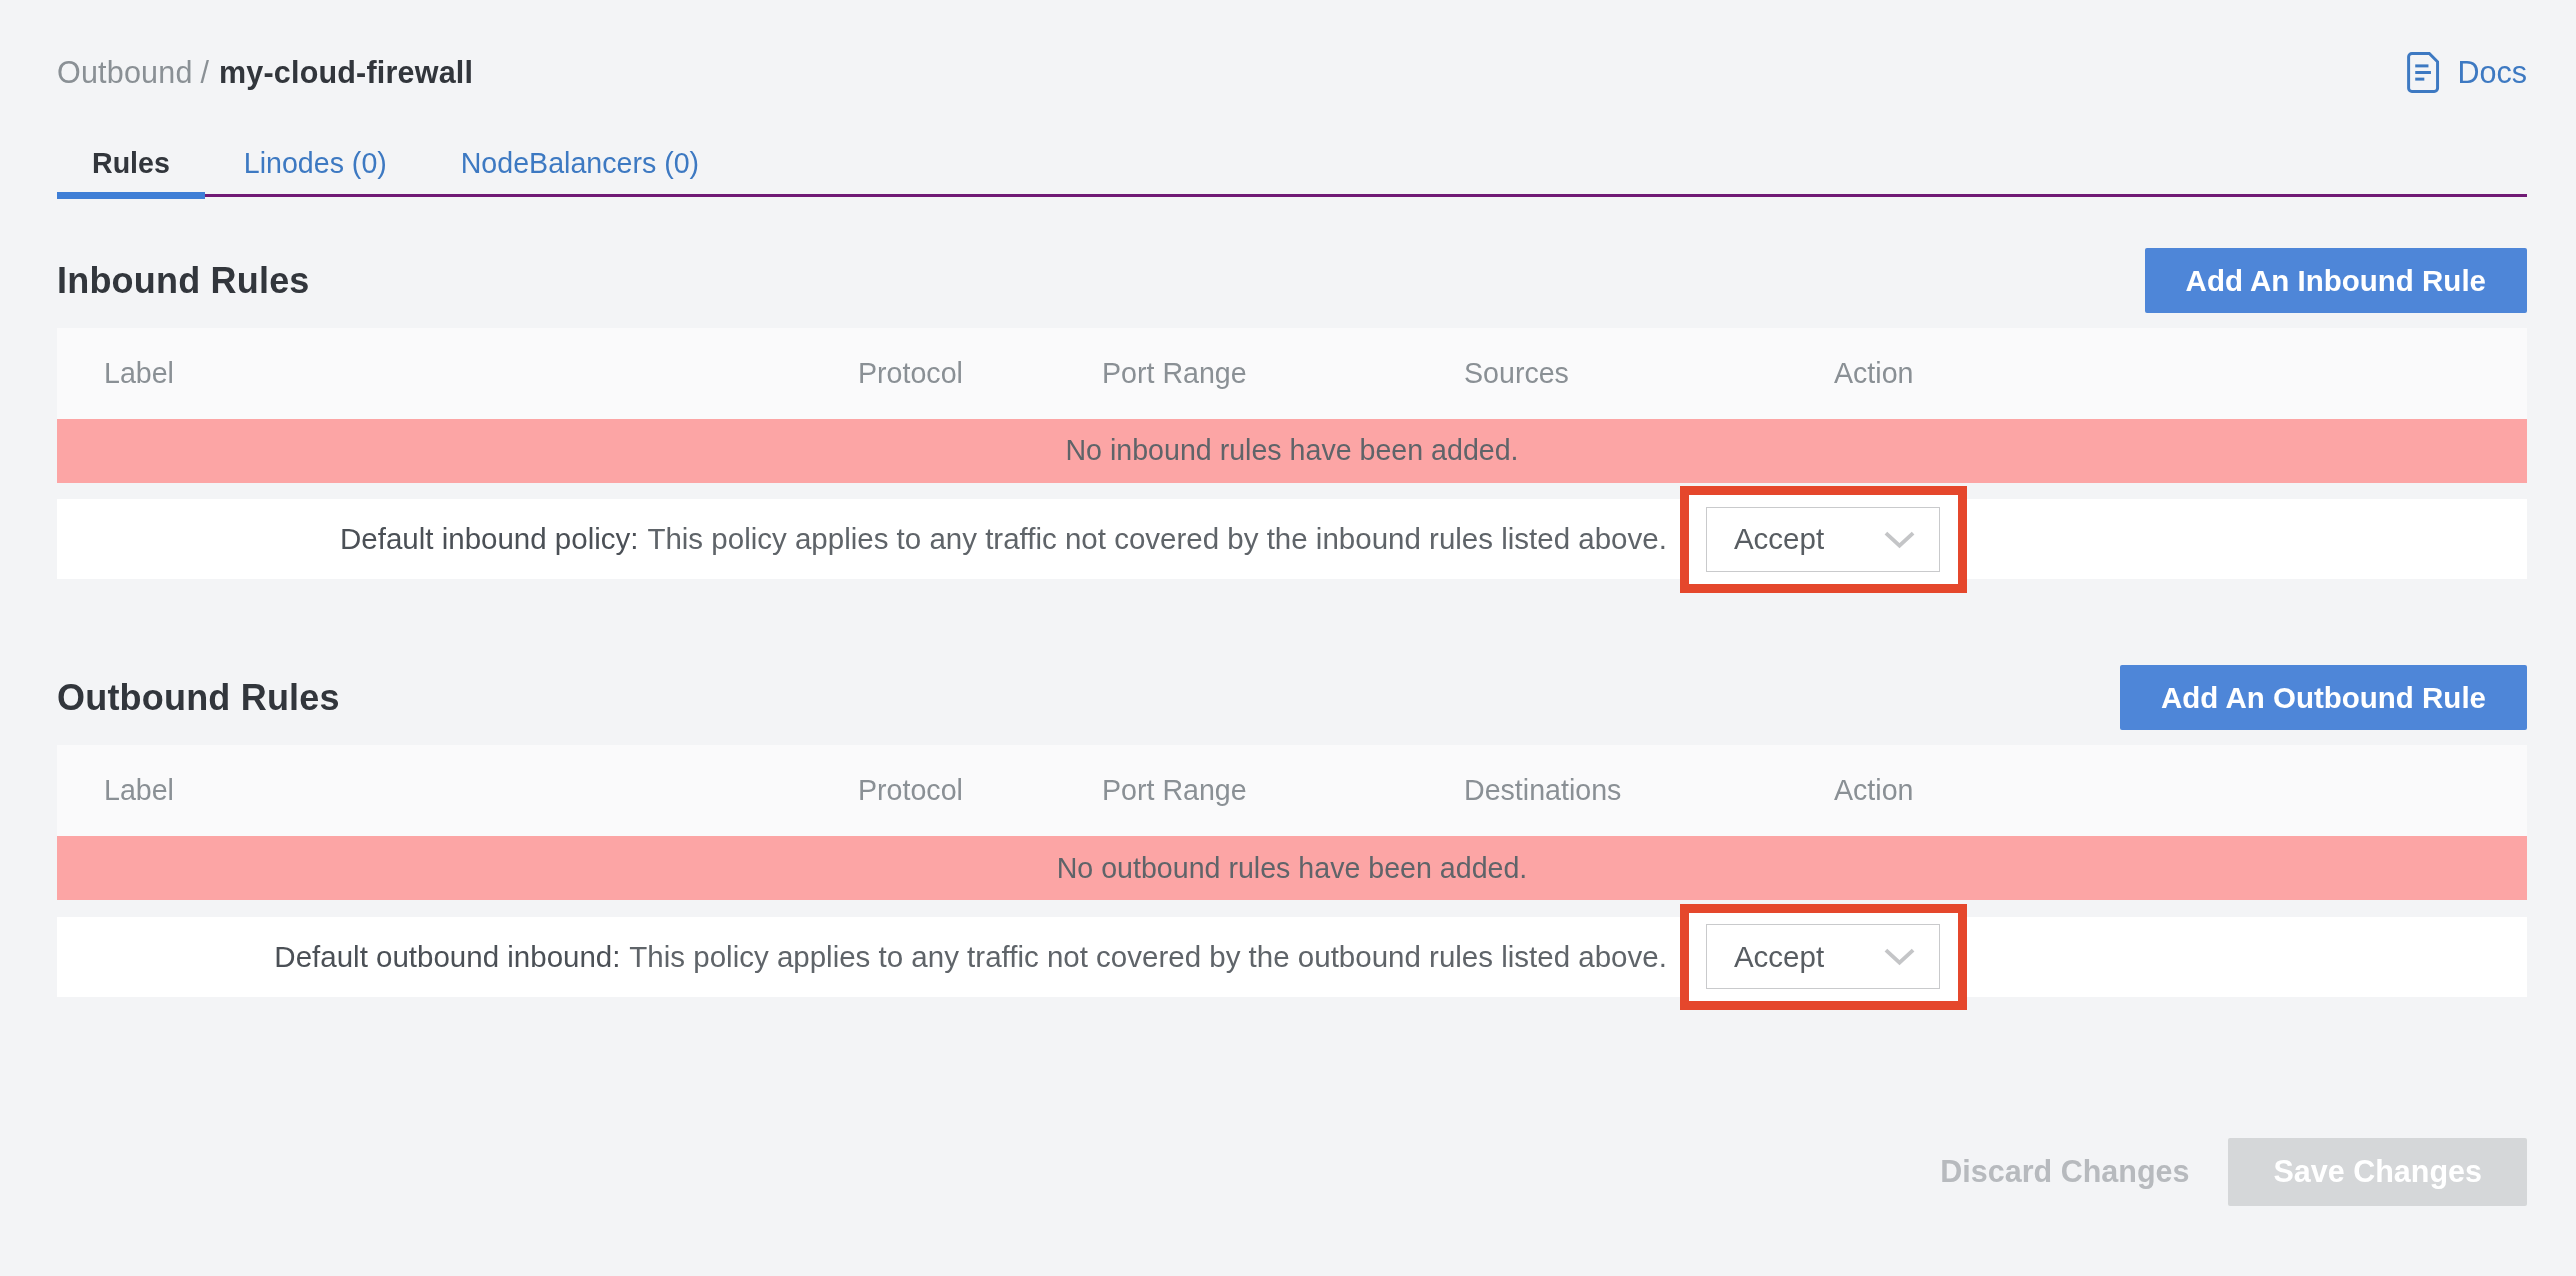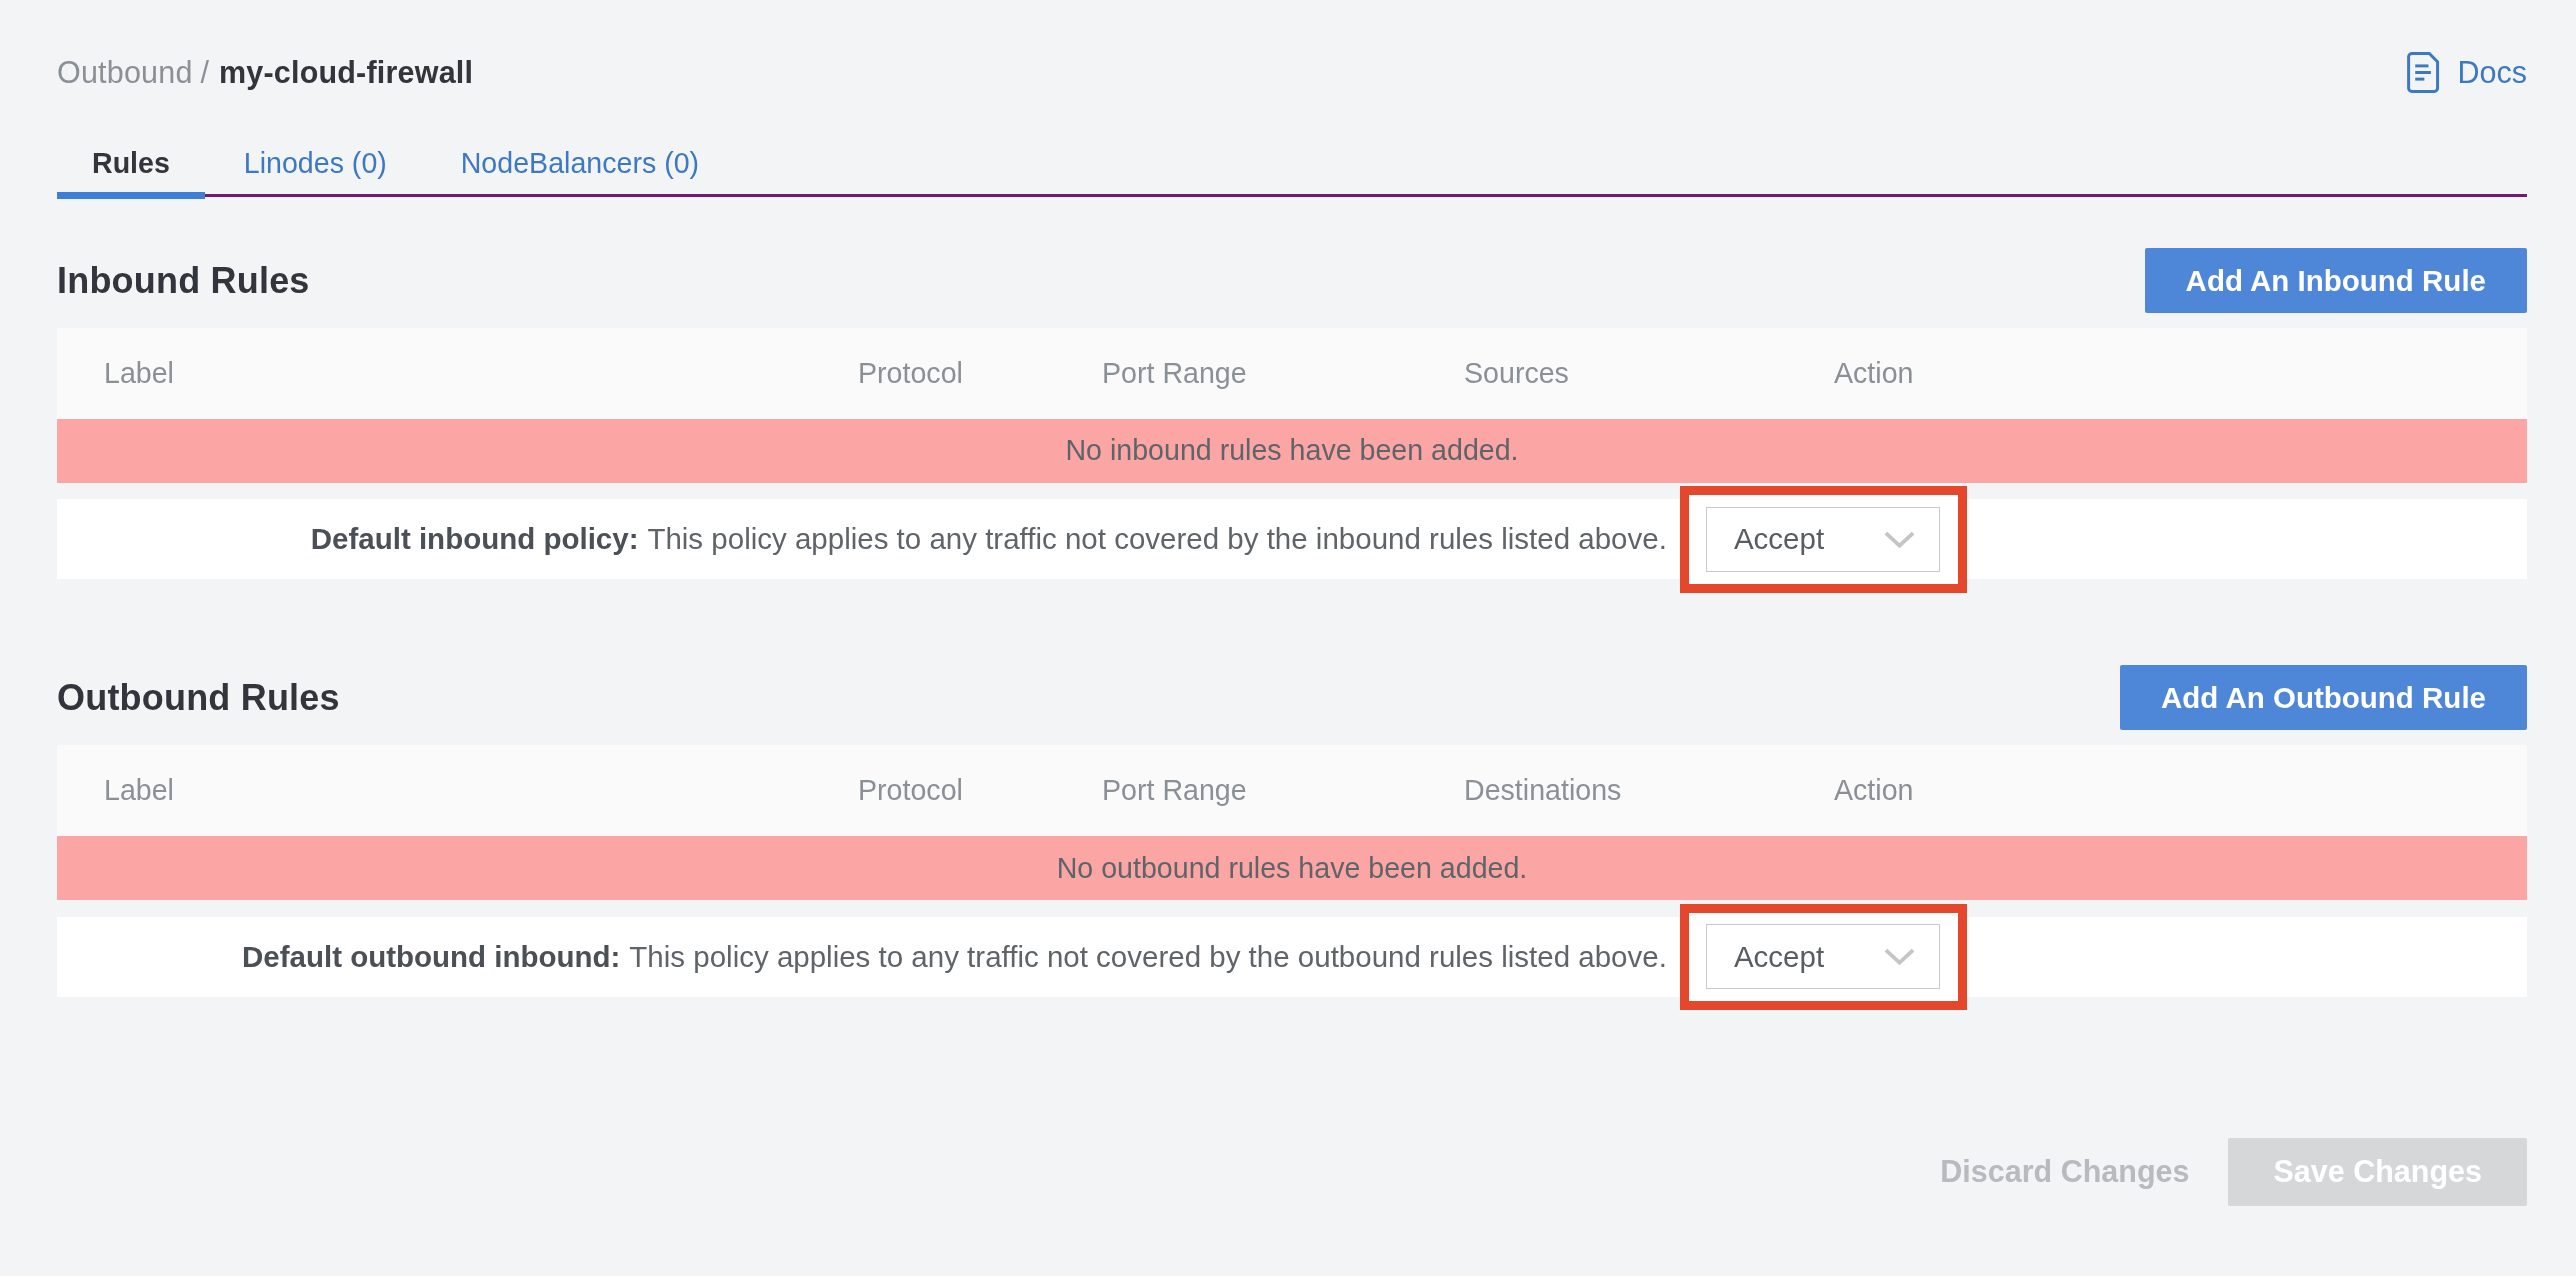--- a/index.html
+++ b/index.html
@@ -89,21 +89,21 @@
   }
   .policy-row {
     margin-top: 16.7px;
     height: 80px;
     background: #fff;
     display: flex; align-items: center; justify-content: flex-end;
     padding-right: 560px;
     font-size: 29.5px;
   }
   .policy-text { text-align: right; color: var(--text-gray, #5d6166); }
-  .policy-text .policy-label { font-weight: 700; color: #4b5056; }
+  .policy-text .policy-label { font-weight: 400; color: #4b5056; }
   .policy-text .policy-desc { margin-left: 8.9px; }
 
   .annotation-box {
     flex: none;
     margin-left: 12.8px;
     border: 9.8px solid var(--annotation-red, #e5472c);
     background: #fff;
     padding: 11.8px 17.7px;
     display: flex; align-items: flex-end;
   }

